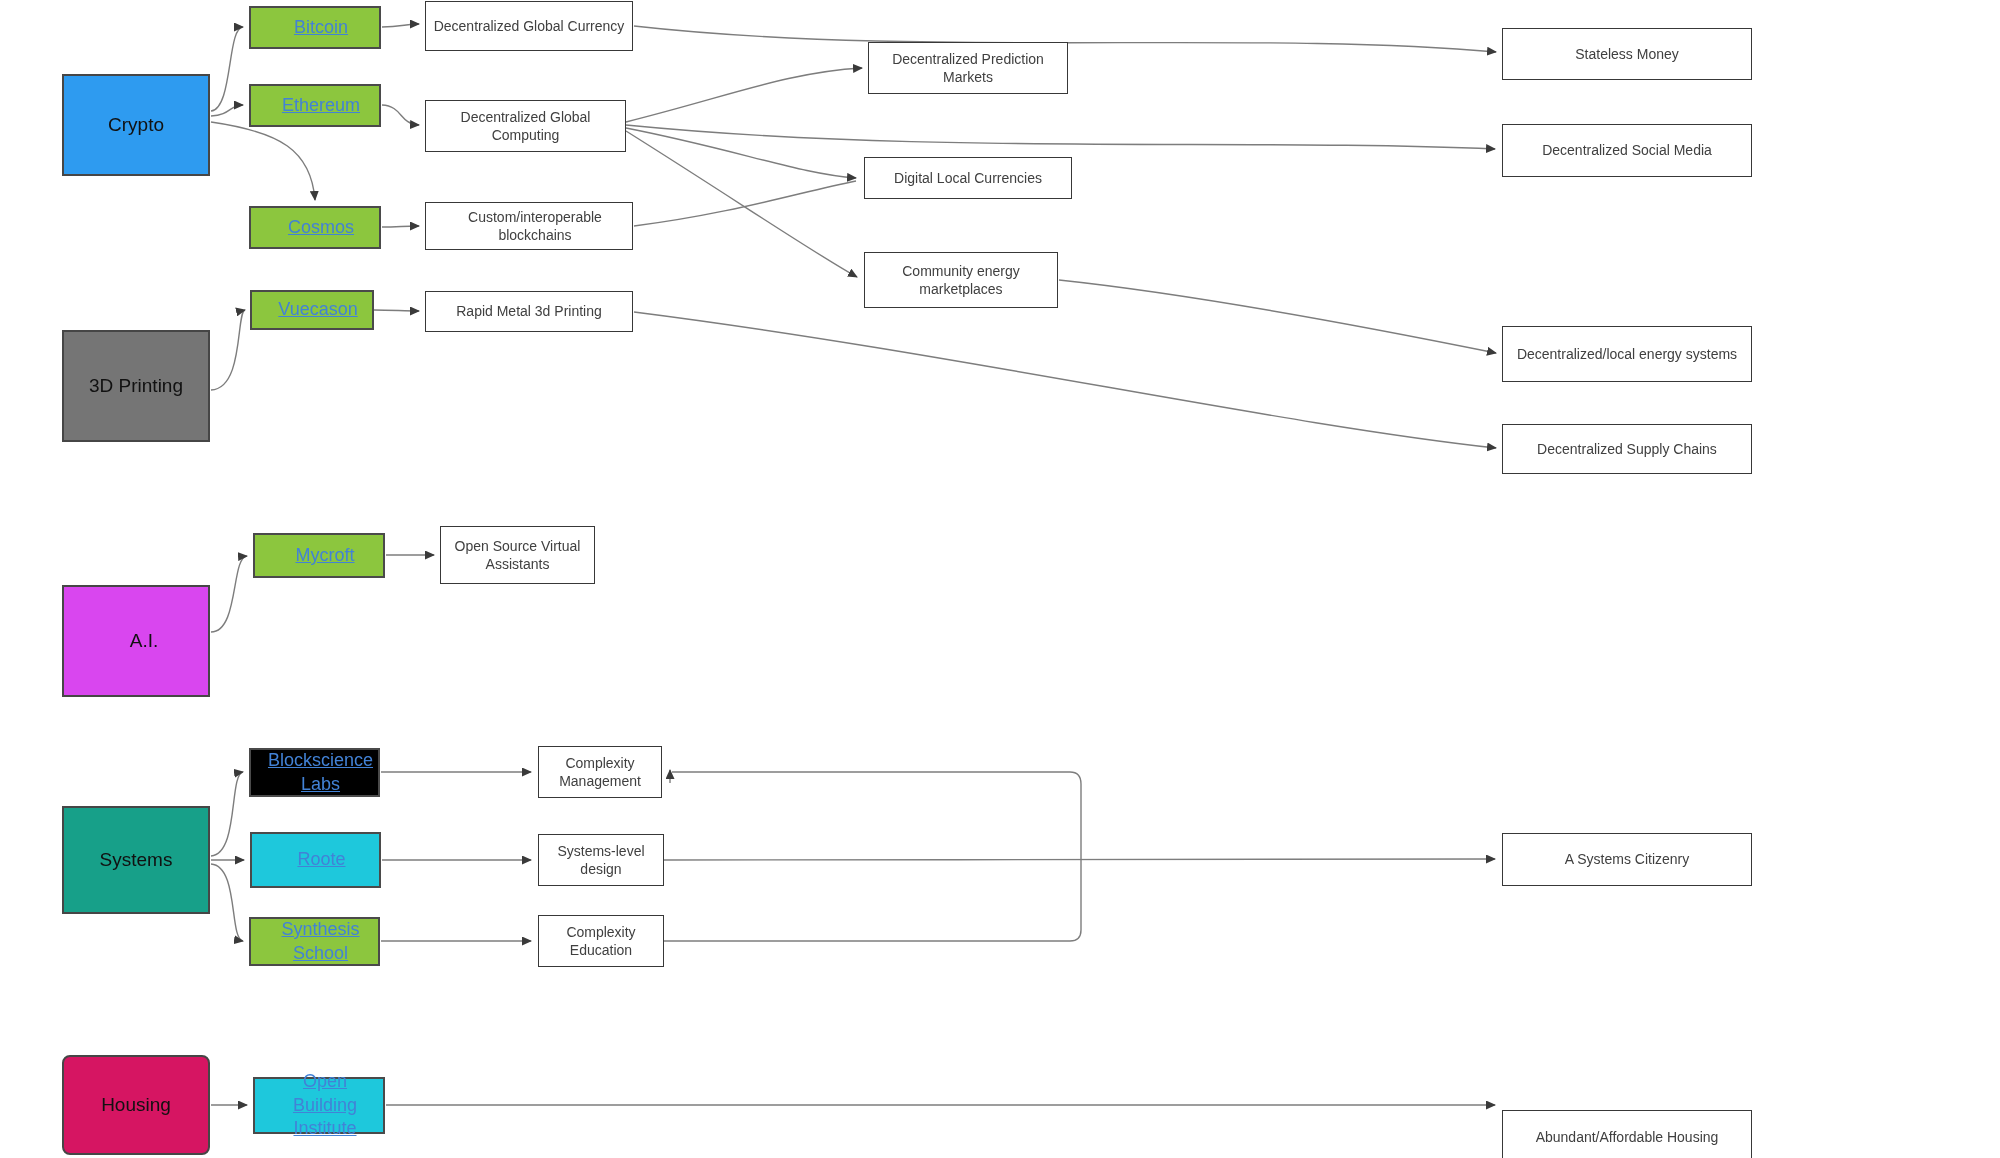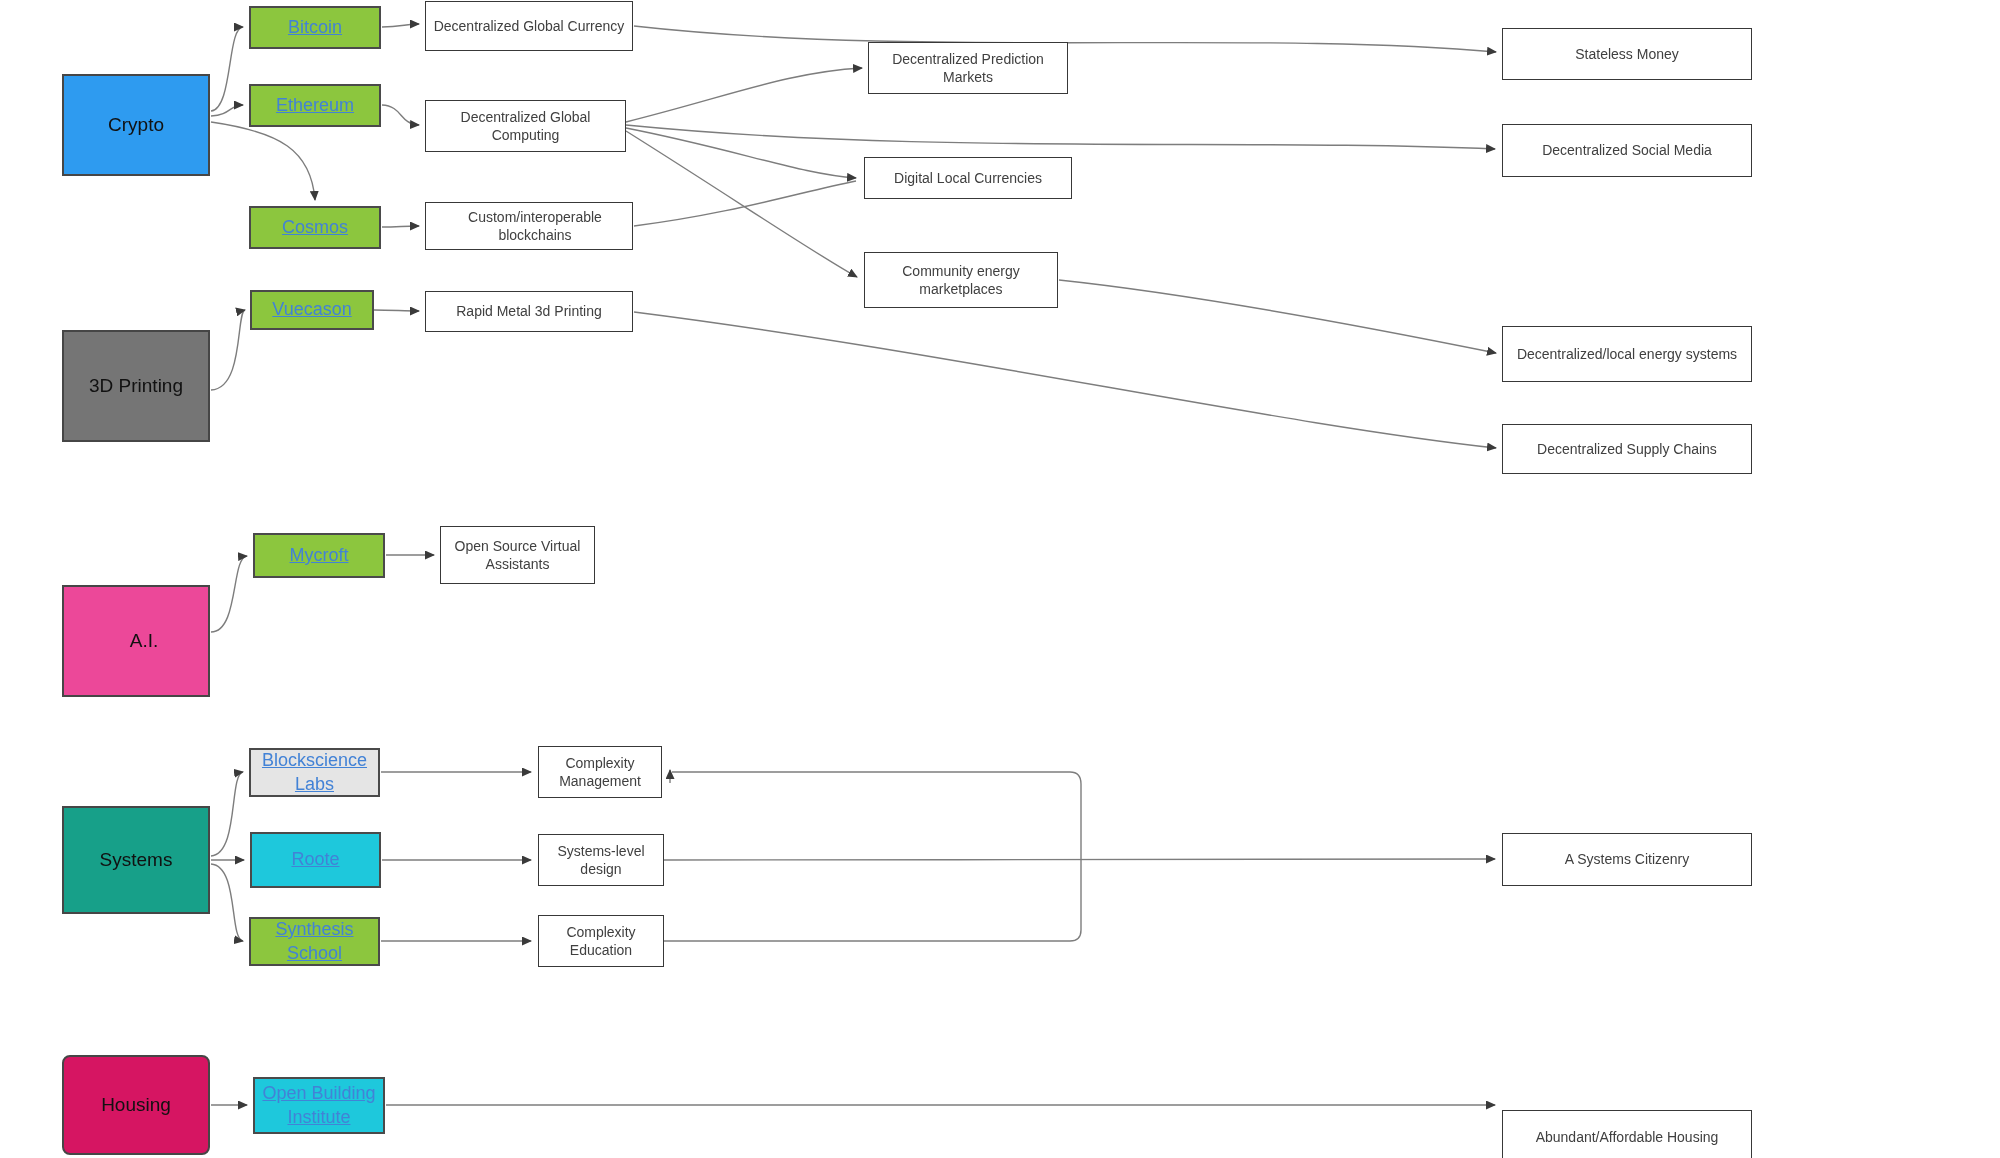--- a/index.html
+++ b/index.html
@@ -2,21 +2,21 @@
 <html><head>
 <meta charset="utf-8">
 <style>
   html,body{margin:0;padding:0;background:#ffffff;}
   body{font-family:"Liberation Sans","DejaVu Sans",sans-serif;}
   .canvas{position:relative;width:2000px;height:1158px;background:#ffffff;overflow:hidden;}
   #edge-layer{position:absolute;left:0;top:0;width:2000px;height:1158px;pointer-events:none;}
   .node{position:absolute;display:flex;align-items:center;justify-content:center;
         text-align:center;box-sizing:border-box;line-height:1.32;}
   .node.category{border:2px solid #464646;color:#111111;font-size:19px;}
-  .node.link-node{border:2px solid #4a4a4a;font-size:18px;}
+  .node.link-node{border:2px solid #4a4a4a;font-size:18px;padding-left:12px;}
   .node.plain{background:#ffffff;border:1.6px solid #383838;color:#404040;font-size:14px;}
   .node .lbl{padding:1px 3px;}
   .node.link-node .lbl{color:#4282d6;text-decoration:underline;cursor:pointer;}
   .edge{fill:none;stroke:#7d7d7d;stroke-width:1.4px;}
 </style>
 </head>
 <body>
 
 <div class="canvas">
   <svg id="edge-layer" viewBox="0 0 2000 1158" xmlns="http://www.w3.org/2000/svg">
@@ -57,21 +57,21 @@
         <path d="M386,1105 L1495,1105" class="edge" marker-end="url(#arrow)"></path>
       </g>
   </svg>
   <div id="node-group">
       <div class="node category" style="left: 62px; top: 74px; width: 148px; height: 102px; background: rgb(46, 155, 240);">
         <span class="lbl">Crypto</span>
       </div>
       <div class="node category" style="left: 62px; top: 330px; width: 148px; height: 112px; background: rgb(117, 117, 117);">
         <span class="lbl">3D Printing</span>
       </div>
-      <div class="node category" style="left: 62px; top: 585px; width: 148px; height: 112px; background: #ec4899; padding-left: 16px;">
+      <div class="node category" style="left: 62px; top: 585px; width: 148px; height: 112px; background: #d946ef; padding-left: 16px;">
         <span class="lbl">A.I.</span>
       </div>
       <div class="node category" style="left: 62px; top: 806px; width: 148px; height: 108px; background: rgb(23, 160, 137);">
         <span class="lbl">Systems</span>
       </div>
       <div class="node category" style="left: 62px; top: 1055px; width: 148px; height: 100px; background: rgb(214, 21, 98); border-radius: 8px;">
         <span class="lbl">Housing</span>
       </div>
       <div class="node link-node" style="left: 249px; top: 6px; width: 132px; height: 43px; background: rgb(140, 198, 62);">
         <span class="lbl">Bitcoin</span>
@@ -81,21 +81,21 @@
       </div>
       <div class="node link-node" style="left: 249px; top: 206px; width: 132px; height: 43px; background: rgb(140, 198, 62);">
         <span class="lbl">Cosmos</span>
       </div>
       <div class="node link-node" style="left: 250px; top: 290px; width: 124px; height: 40px; background: rgb(140, 198, 62);">
         <span class="lbl">Vuecason</span>
       </div>
       <div class="node link-node" style="left: 253px; top: 533px; width: 132px; height: 45px; background: rgb(140, 198, 62);">
         <span class="lbl">Mycroft</span>
       </div>
-      <div class="node link-node" style="left: 249px; top: 748px; width: 131px; height: 49px; background: #e5e5e5;">
+      <div class="node link-node" style="left: 249px; top: 748px; width: 131px; height: 49px; background: #000000;">
         <span class="lbl">Blockscience Labs</span>
       </div>
       <div class="node link-node" style="left: 250px; top: 832px; width: 131px; height: 56px; background: rgb(30, 200, 220);">
         <span class="lbl">Roote</span>
       </div>
       <div class="node link-node" style="left: 249px; top: 917px; width: 131px; height: 49px; background: rgb(140, 198, 62);">
         <span class="lbl">Synthesis School</span>
       </div>
       <div class="node link-node" style="left: 253px; top: 1077px; width: 132px; height: 57px; background: rgb(30, 200, 220);">
         <span class="lbl">Open Building Institute</span>

